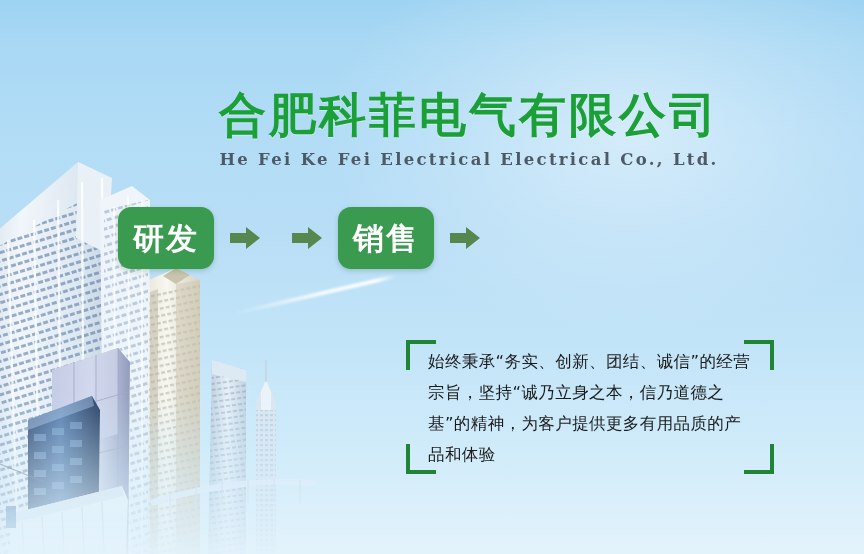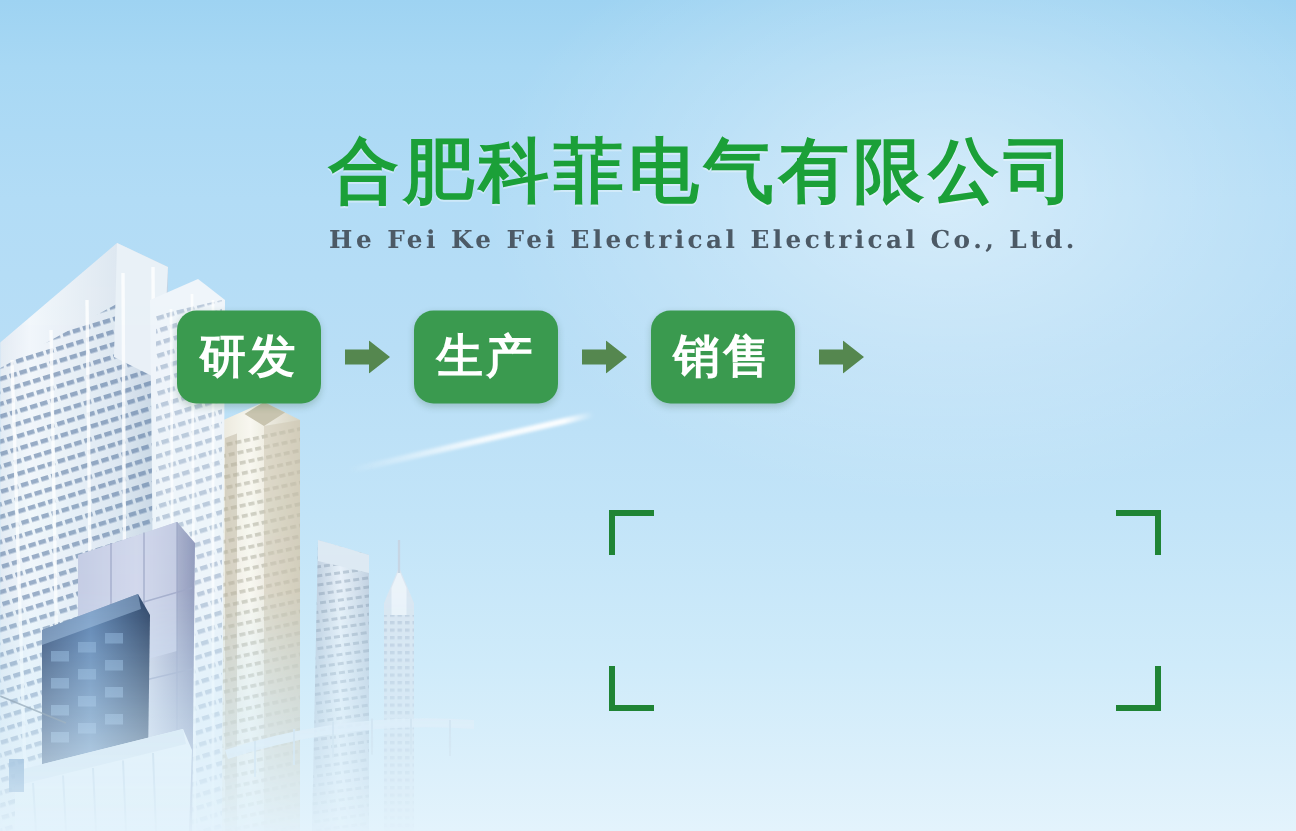--- a/index.html
+++ b/index.html
@@ -328,23 +328,20 @@
     <div class="chip">
       <span class="chip-label">研发</span>
     </div>
 
     <div class="arrow">
       <svg width="30" height="22" viewBox="0 0 30 22" xmlns="http://www.w3.org/2000/svg">
         <polygon points="0,6 16,6 16,0 30,11 16,22 16,16 0,16" fill="#55874f"></polygon>
       </svg>
     </div>
 
-    <div class="chip">
-      <span class="chip-label">生产</span>
-    </div>
 
     <div class="arrow">
       <svg width="30" height="22" viewBox="0 0 30 22" xmlns="http://www.w3.org/2000/svg">
         <polygon points="0,6 16,6 16,0 30,11 16,22 16,16 0,16" fill="#55874f"></polygon>
       </svg>
     </div>
 
     <div class="chip">
       <span class="chip-label">销售</span>
     </div>
@@ -356,15 +353,16 @@
     </div>
 
 
   </div>
 
   <div class="quote-block">
     <span class="corner tl"></span>
     <span class="corner tr"></span>
     <span class="corner bl"></span>
     <span class="corner br"></span>
+    <div class="quote-text">始终秉承“务实、创新、团结、诚信”的经营宗旨，坚持“诚乃立身之本，信乃道德之基”的精神，为客户提供更多有用品质的产品和体验</div>
   </div>
 
 </div>
 
 </body></html>

